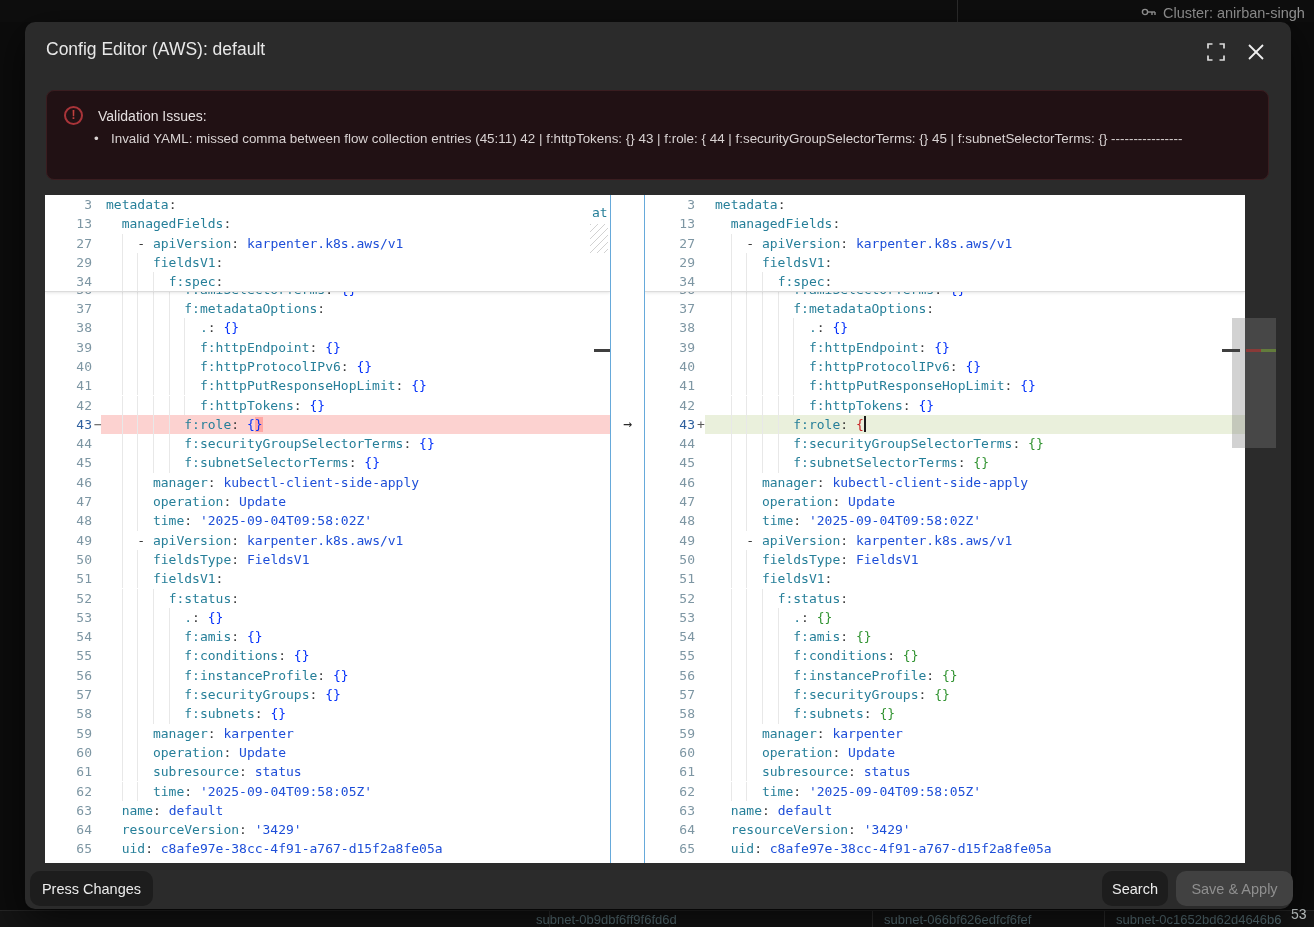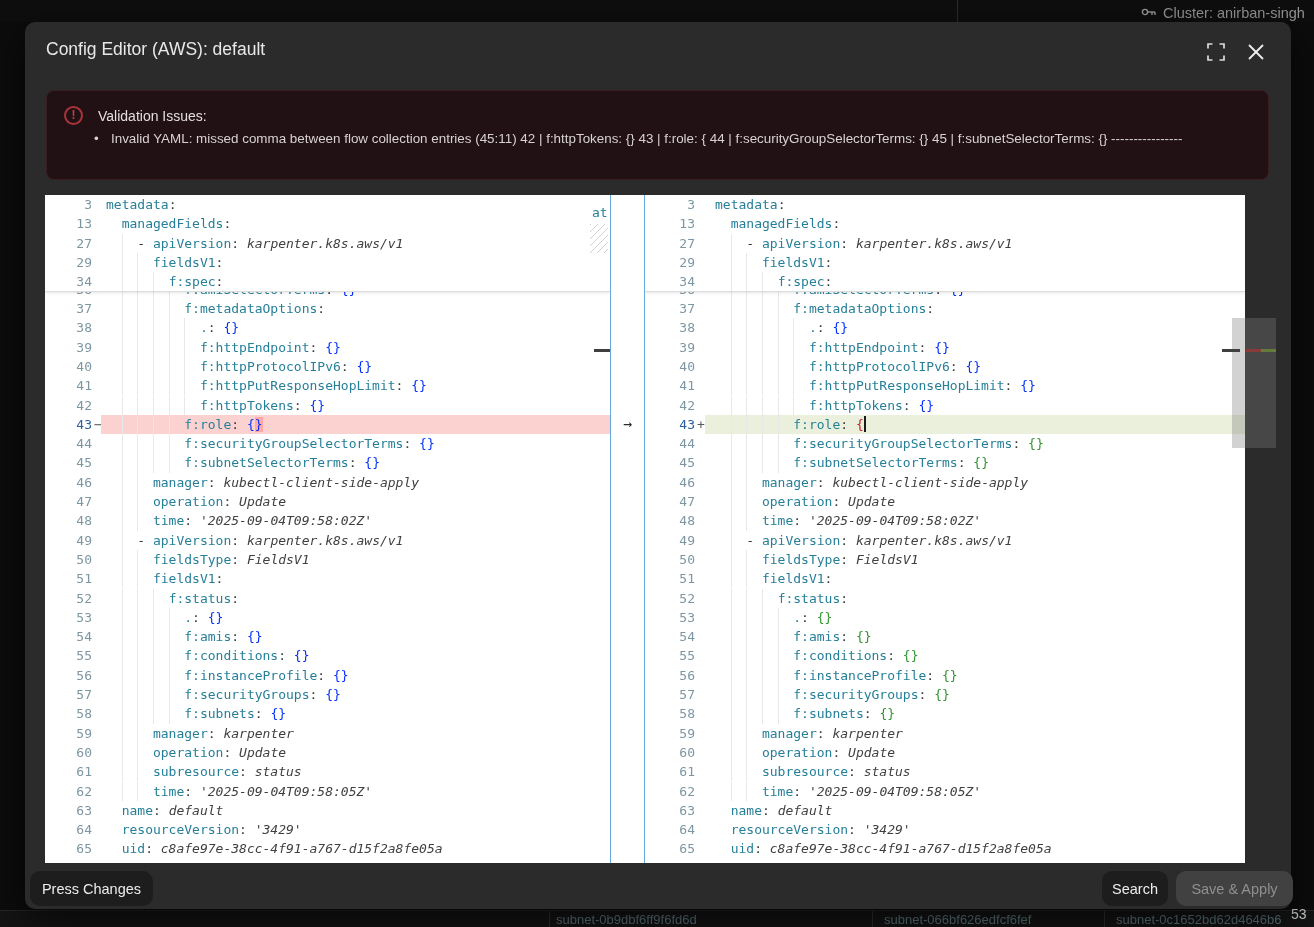--- a/index.html
+++ b/index.html
@@ -45,21 +45,21 @@
   .lnum { position:absolute; top:0; text-align:right; color:#7d96a3; }
   .lnum-active { color:#2d5f9e; }
   .mark { position:absolute; top:0; color:#5a5a5a; }
   .code { position:absolute; top:0; white-space:pre; }
   .guide { position:absolute; top:0; bottom:0; width:1px; background:#e8e8e8; }
   .rowbg { position:absolute; top:0; bottom:0; }
   .rowbg-del { background:#fcd2d0; }
   .rowbg-ins { background:#eaf0dc; }
   .tk-k { color:#267f99; }
   .tk-p { color:#3b3b3b; }
-  .tk-v { color:#404040;font-style:italic; }
+  .tk-v { color:#1d4ed8; }
   .tk-bb { color:#0431fa; }
   .tk-bg { color:#319331; }
   .tk-br { color:#c72222; }
   .chardel { background:#ffa8a5; }
   .cursor { display:inline-block; width:0; height:16px; border-left:2px solid #1b1b1b; vertical-align:-3px; }
 
   #sash { position:absolute; left:565px; top:0; width:35px; height:668px; background:#fff; z-index:6;
           border-left:1px solid #66a9da; border-right:1px solid #66a9da; }
   #sash-arrow { position:absolute; left:0; width:100%; text-align:center; font-family:"DejaVu Sans Mono",monospace;
                 font-size:15px; color:#2b2b2b; cursor:pointer; }
@@ -97,21 +97,21 @@
           <line x1="14" y1="6" x2="14" y2="9" stroke="#9a9a9a" stroke-width="1.4"></line>
         </svg>
     </span>
     <span class="dimtext" style="left:1163px;">Cluster: anirban-singh</span>
   </div>
 
   <div id="bottomstrip">
     <div class="bcell-border" style="left:549px;"></div>
     <div class="bcell-border" style="left:872px;"></div>
     <div class="bcell-border" style="left:1104px;"></div>
-    <span class="bcell" style="left:556px;">subnet-0b9dbf6ff9f6fd6d</span>
+    <span class="bcell" style="left:536px;">subnet-0b9dbf6ff9f6fd6d</span>
     <span class="bcell" style="left:884px;">subnet-066bf626edfcf6fef</span>
     <span class="bcell" style="left:1116px;">subnet-0c1652bd62d4646b6</span>
   </div>
   <span id="overflow53">53</span>
 
   <div id="modal">
     <div id="modal-title">Config Editor (AWS): default</div>
 
     <span class="titlebar-btn" style="left:1182px;">
       <svg width="18" height="18" viewBox="0 0 18 18" fill="none" stroke="#dcdcdc" stroke-width="1.7">

